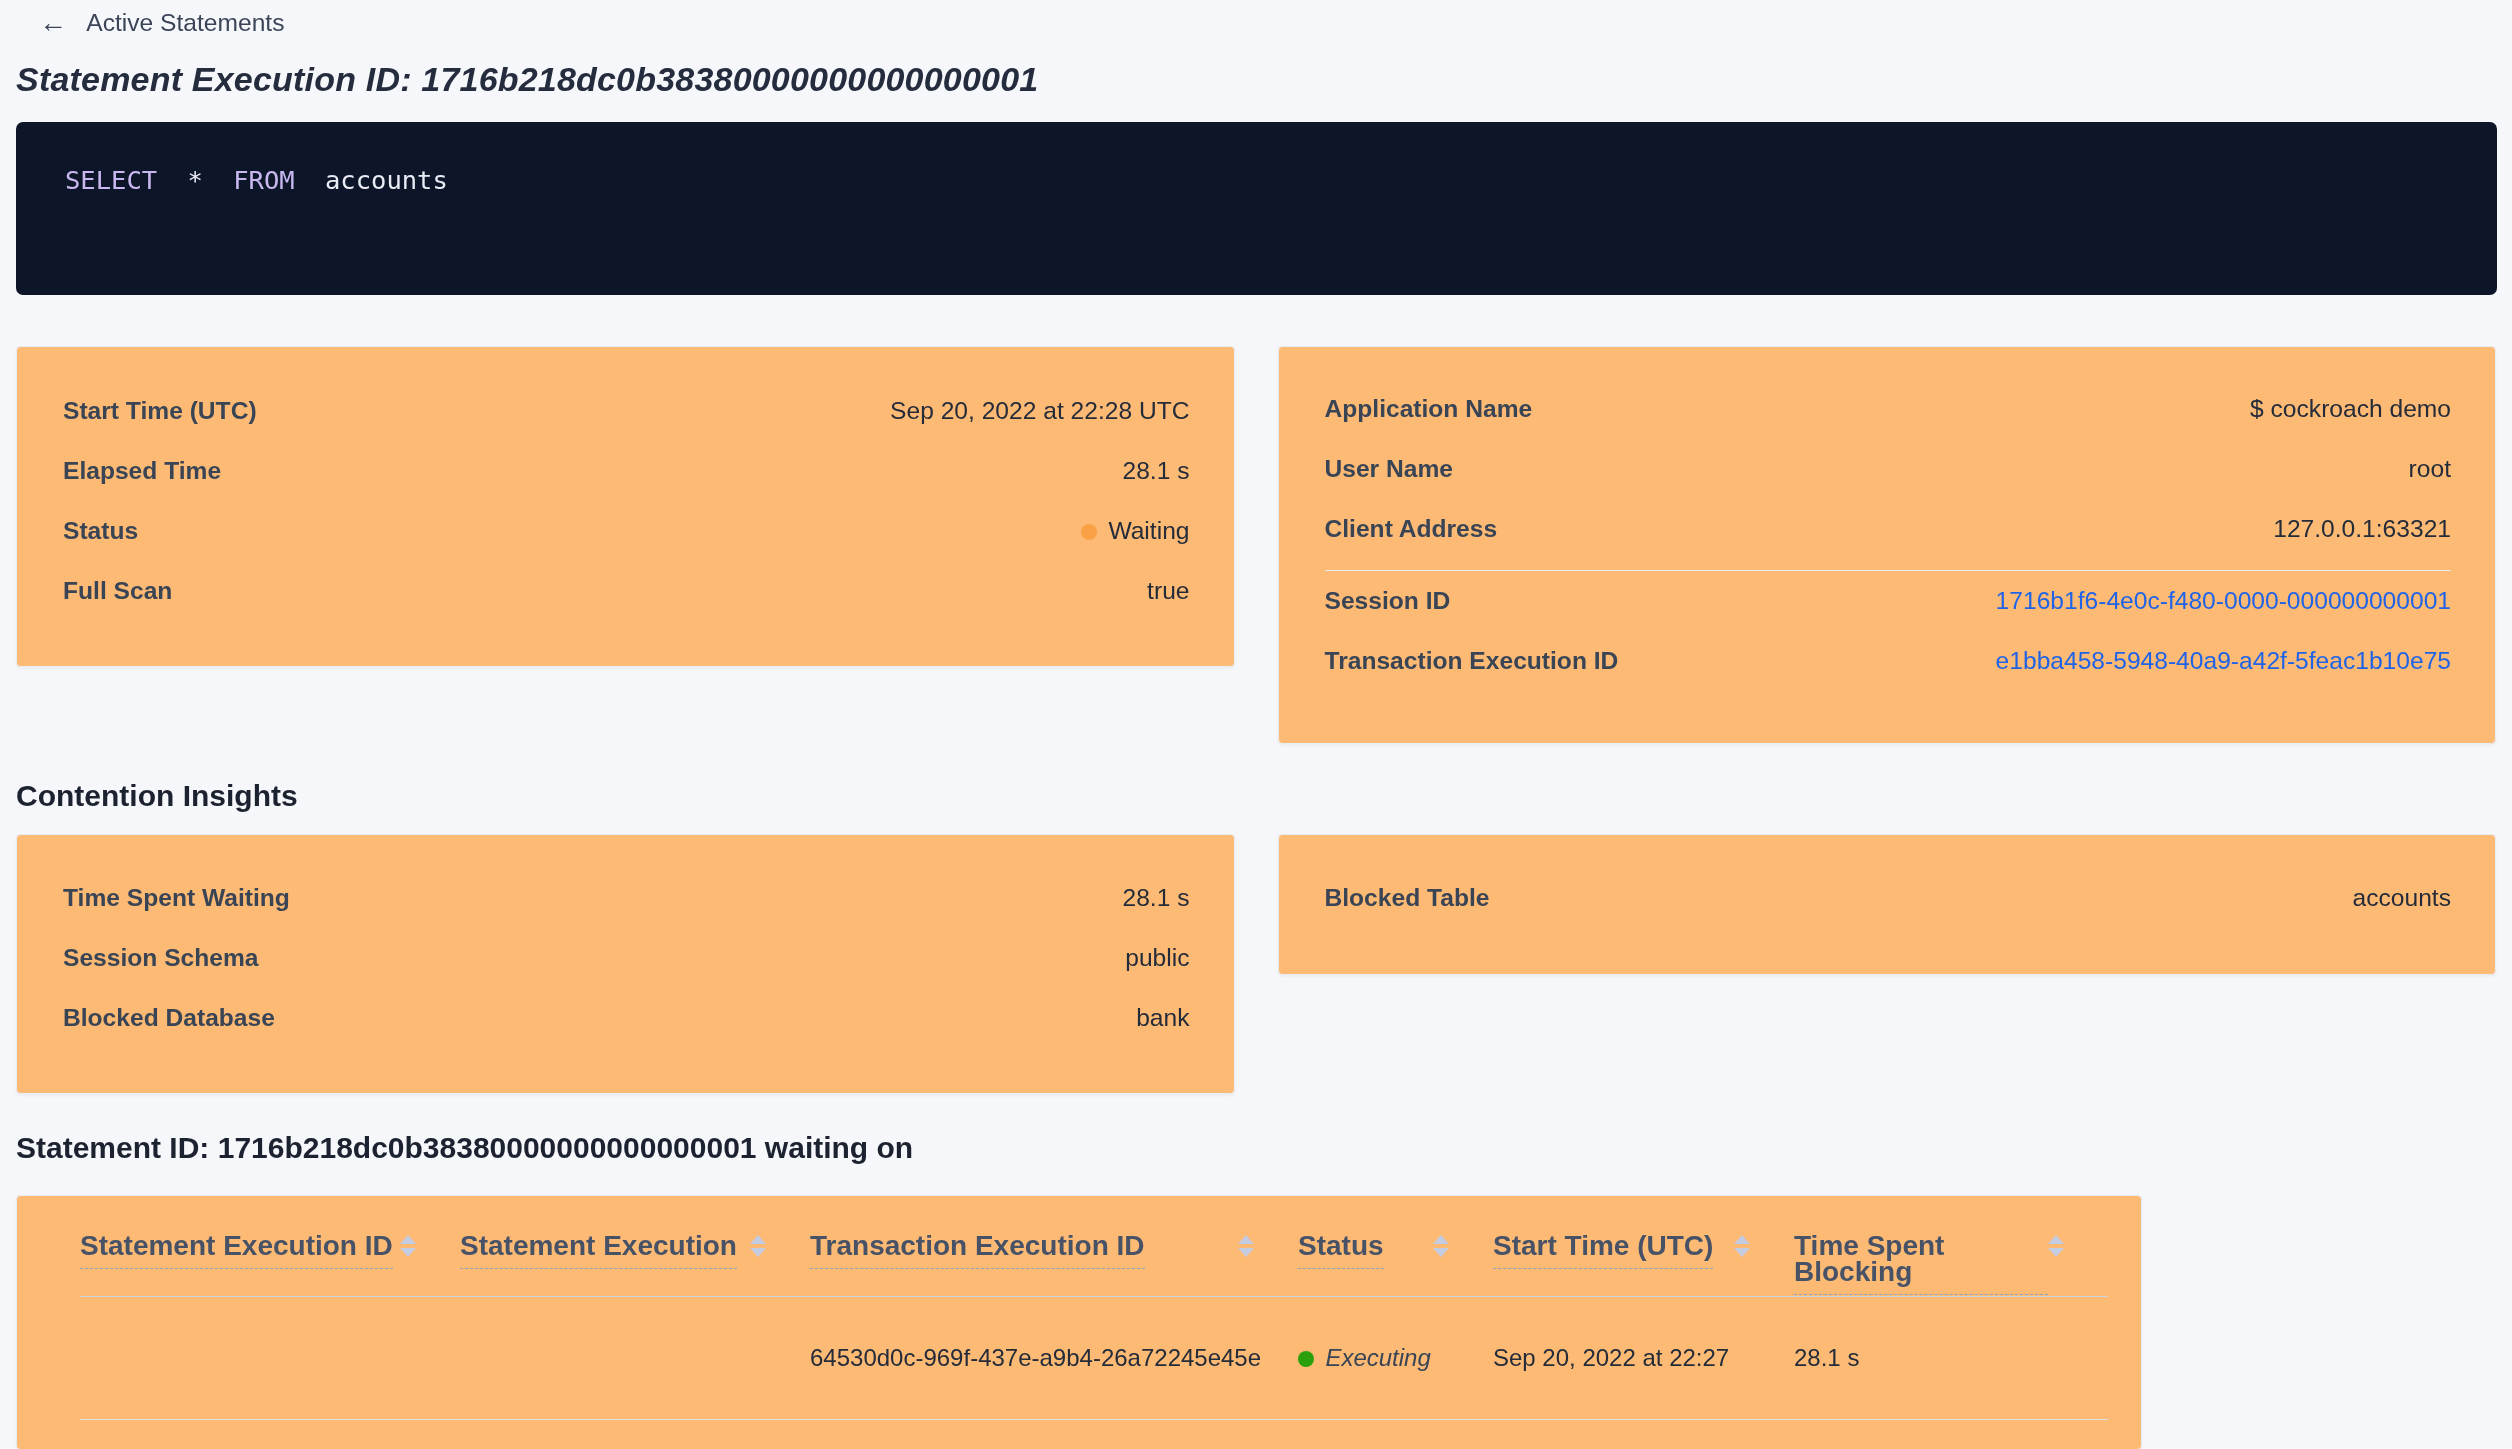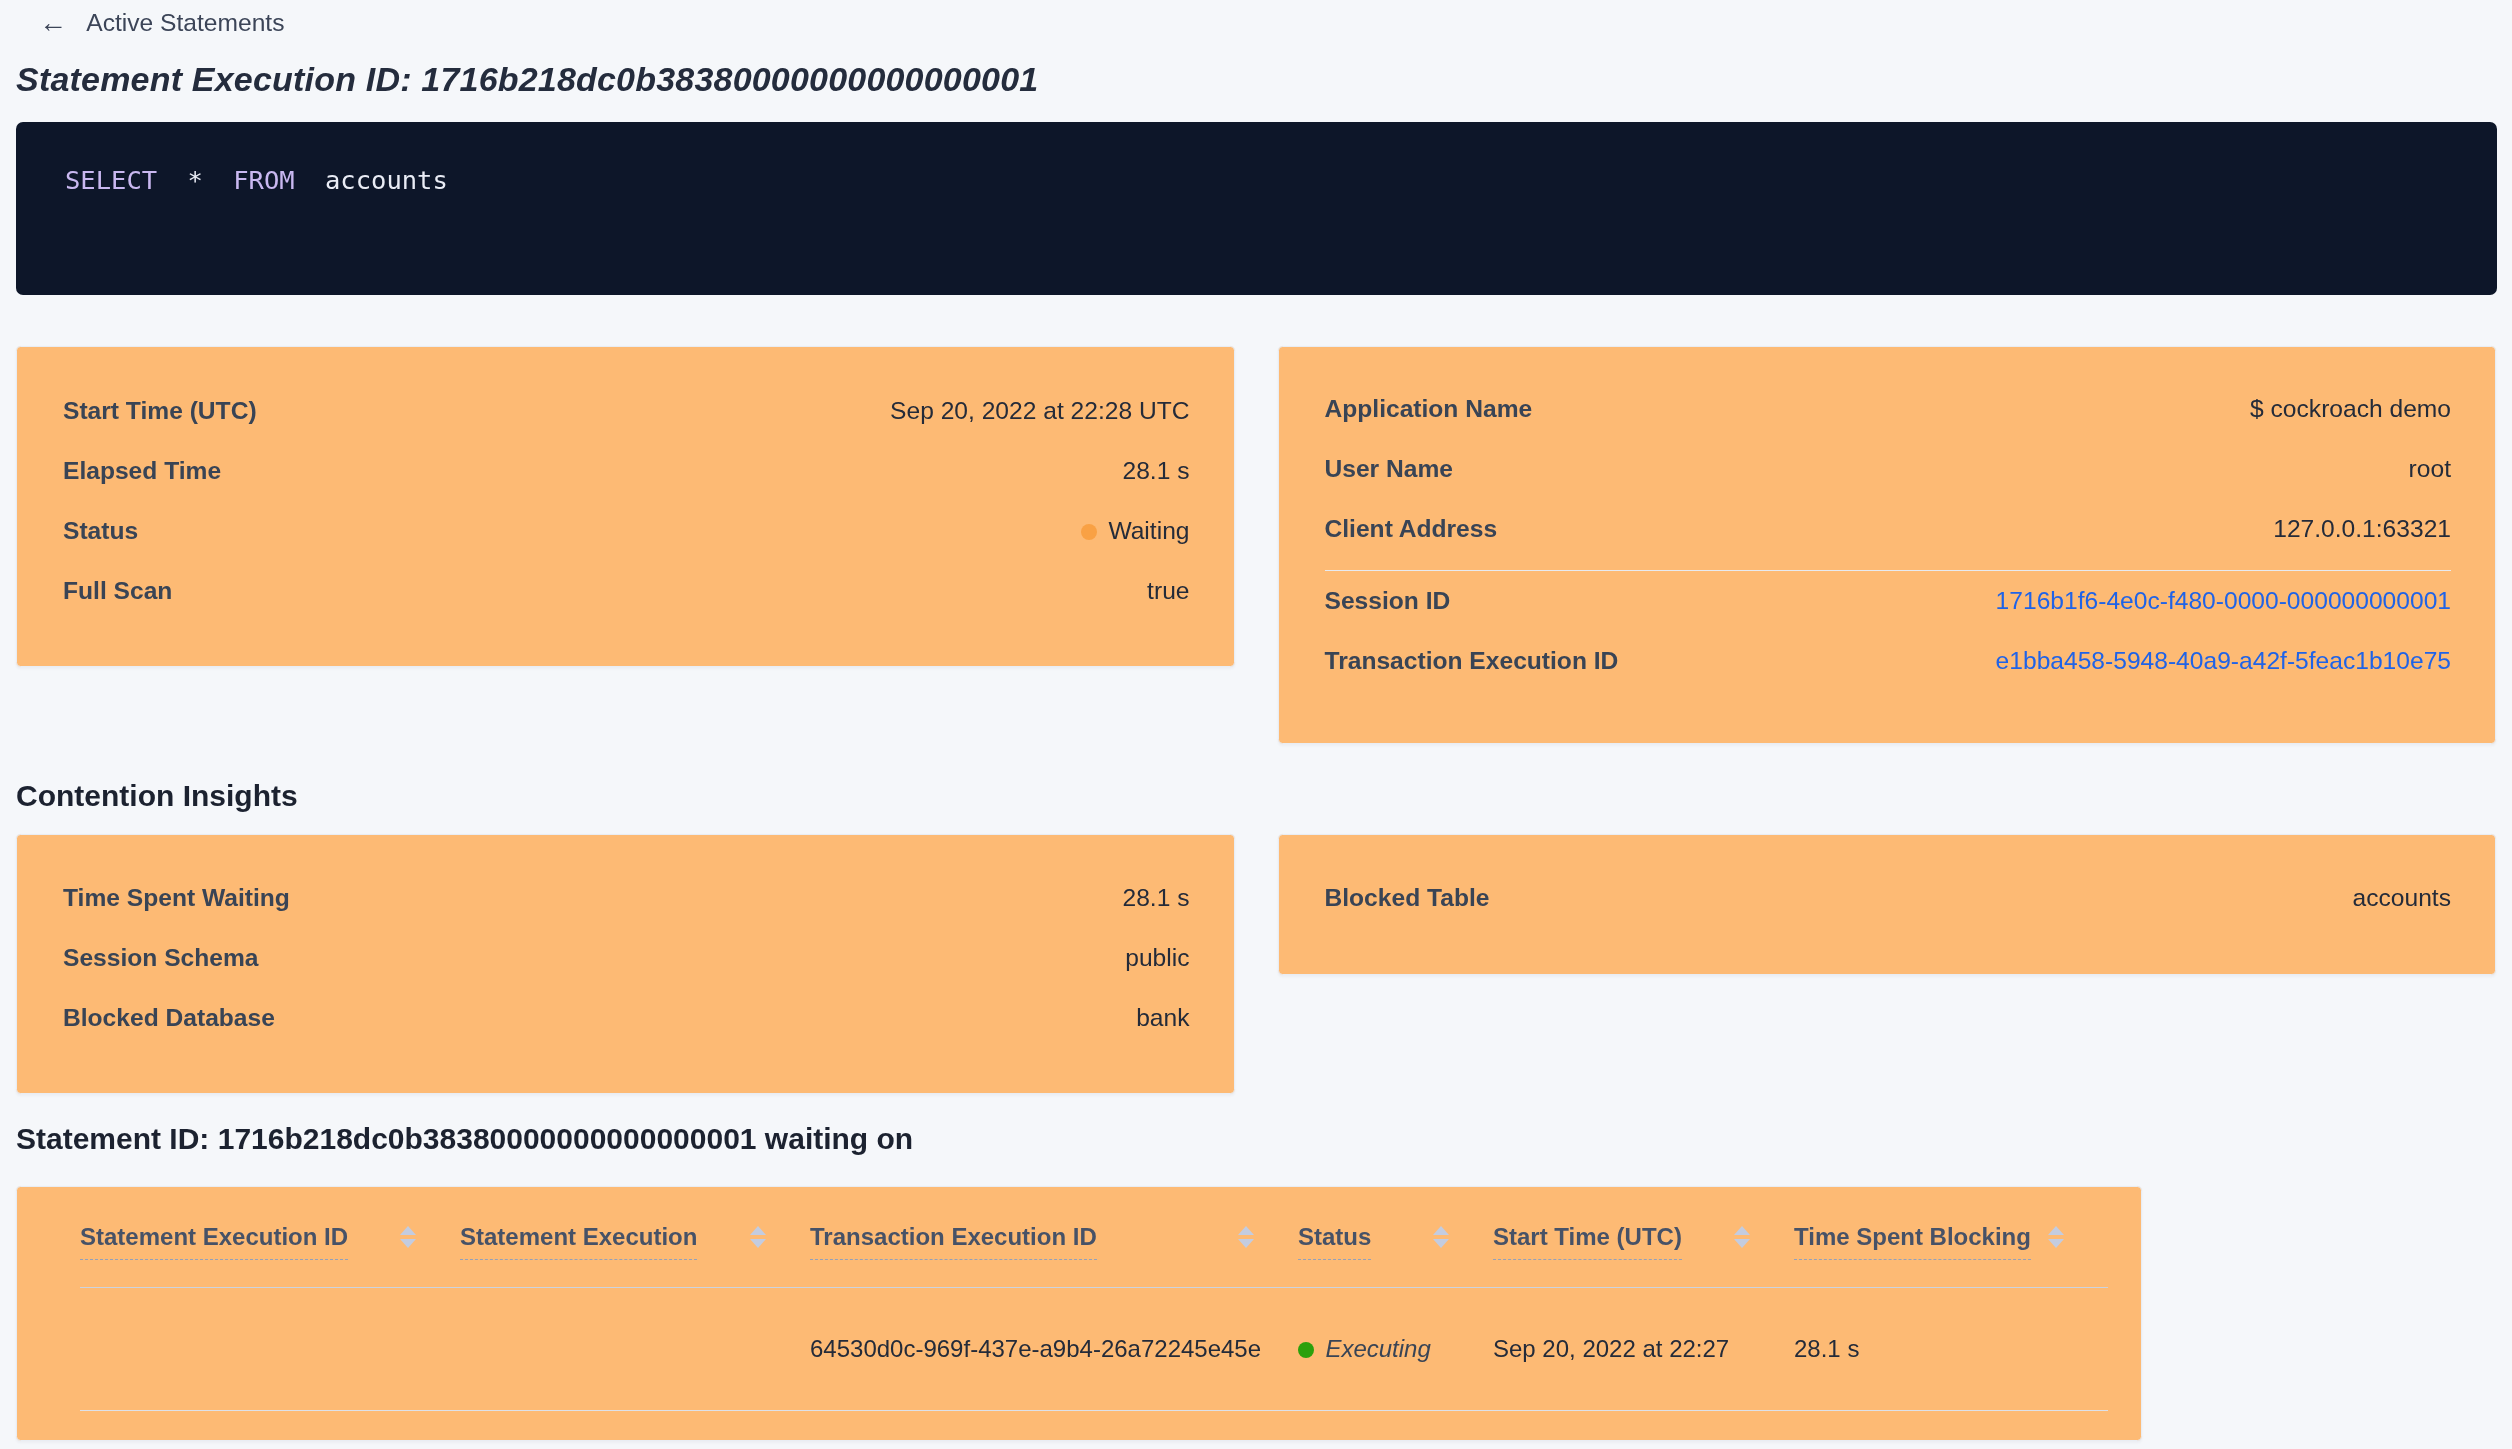--- a/index.html
+++ b/index.html
@@ -75,38 +75,38 @@
     margin-right: 11.4px; vertical-align: -0.9px;
   }
   .dot-orange { background: var(--status-waiting, #f9a144); }
   .dot-green  { background: var(--status-executing, #2ba00c); }
 
   
   .section-heading {
     font-size: 30px; font-weight: 700; color: #1c2230;
     margin-top: 35px;
   }
-  .section-heading.waiting { margin-top: 28px; }
+  .section-heading.waiting { margin-top: 37px; }
 
   
   .table-card {
     margin-top: 30px;
     width: 2126px; height: 255px;
     padding: 0 33px 0 63px;
     overflow: hidden;
   }
   table { border-collapse: collapse; table-layout: fixed; width: 100%; }
   th {
     height: 101px; vertical-align: top; text-align: left;
     padding-top: 37px;
     border-bottom: 0.9px solid #ccd3df;
   }
   .th-inner { display: flex; align-items: flex-start; justify-content: space-between; padding-right: 44px; }
   .th-label {
-    font-size: 24px; font-weight: 700; color: #475267; line-height: 26px;
+    font-size: 28px; font-weight: 700; color: #475267; line-height: 26px;
     border-bottom: 1.8px dashed #93a1ba;
     padding-bottom: 8.8px;
     cursor: default;
   }
   .sort-icon { display: inline-block; margin-top: 1.8px; cursor: pointer; }
   .tri { width: 0; height: 0; border-left: 8px solid transparent; border-right: 8px solid transparent; display: block; }
   .tri-up   { border-bottom: 9.7px solid #c3cce0; margin-bottom: 4.4px; }
   .tri-down { border-top: 9.7px solid #c3cce0; }
   td {
     height: 123px; vertical-align: middle;

